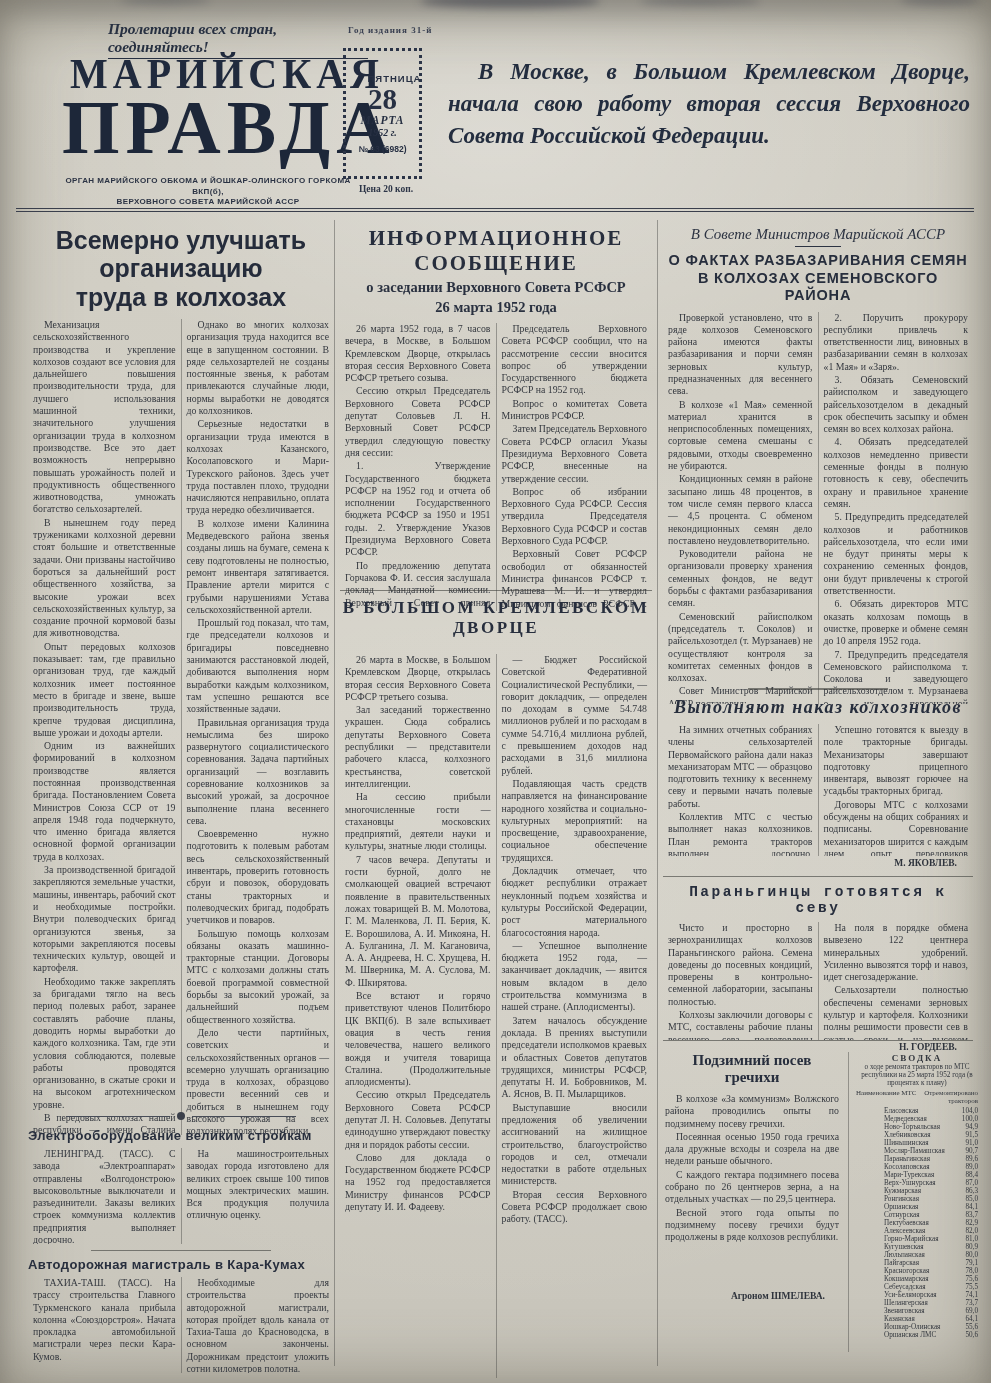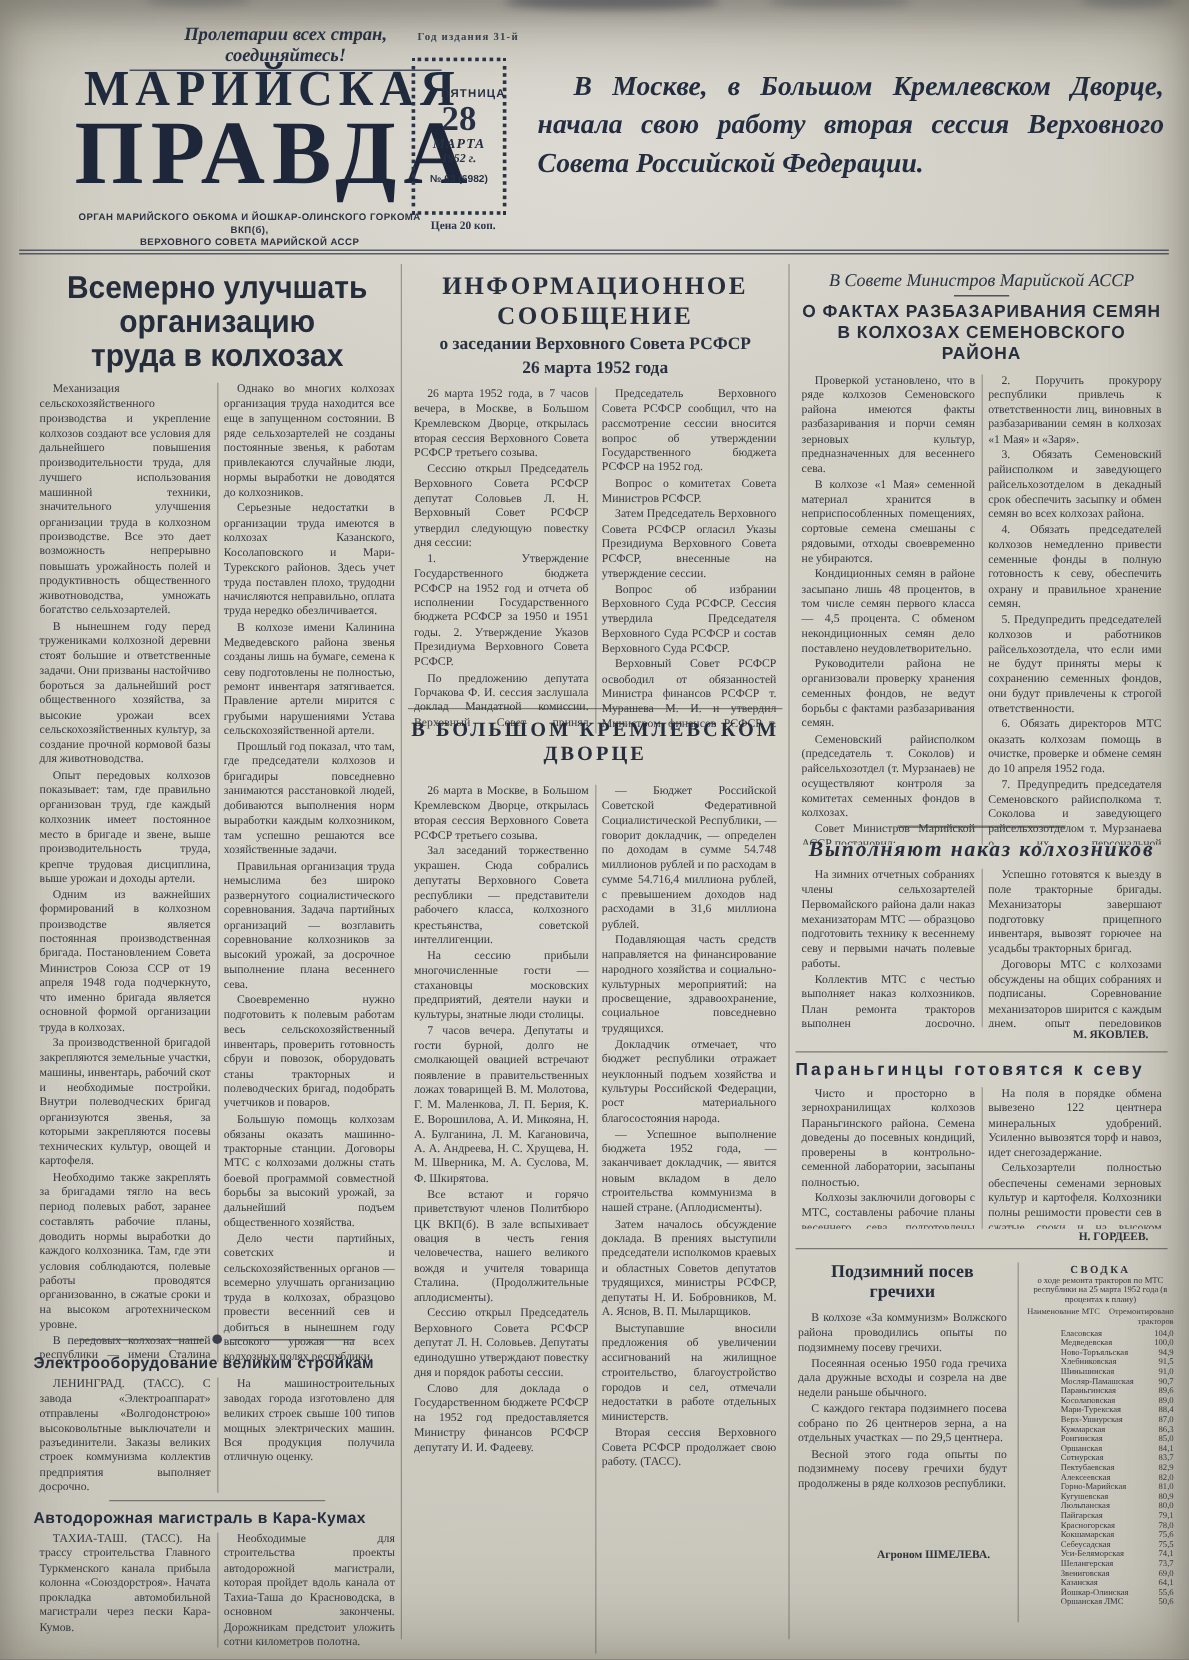--- a/index.html
+++ b/index.html
@@ -9,21 +9,21 @@
     background:
       radial-gradient(ellipse 760px 420px at 50% 10%, rgba(255,255,255,.28), rgba(255,255,255,0) 62%),
       radial-gradient(ellipse 900px 700px at 50% 60%, rgba(255,255,252,.14), rgba(255,255,255,0) 70%),
       linear-gradient(180deg,#c2bfb4 0,#cfccc2 5%,#d4d1c7 45%,#d0cdc3 75%,#c7c4ba 100%);
     box-shadow:inset 0 0 70px rgba(85,80,62,.5), inset 0 14px 24px rgba(50,52,60,.25);
   }
   .smudge{position:absolute;background:rgba(38,43,58,.45);filter:blur(4px);border-radius:50%;}
   .abs{position:absolute;}
   
   .slogan{left:108px;top:20px;width:260px;font-style:italic;font-weight:bold;font-size:15.5px;
-    color:#273041;border-bottom:1.5px solid #273041;padding-bottom:2px;text-align:center;}
+    color:#273041;border-bottom:1.5px solid #273041;padding-bottom:2px;}
   .edition-year{left:348px;top:25px;font-size:9px;font-weight:bold;color:#3a4152;letter-spacing:1px;}
   .mast-title1{left:70px;top:50px;width:280px;font-size:40px;font-weight:bold;letter-spacing:5px;
     color:#202a3d;text-align:center;transform:scaleY(1.05);}
   .mast-title2{left:62px;top:88px;width:296px;font-size:74px;font-weight:bold;letter-spacing:6px;
     color:#1d2739;text-align:center;line-height:80px;transform:scaleY(1.02);}
   .organ{left:58px;top:176px;width:300px;text-align:center;font-family:"Liberation Sans",sans-serif;
     font-weight:bold;font-size:8px;line-height:10.5px;color:#2b3344;letter-spacing:.4px;}
   .datebox{left:343px;top:48px;width:73px;height:125px;border:3px dotted #2b3447;
     display:flex;flex-direction:column;align-items:center;justify-content:center;color:#273043;
     text-align:center;}
@@ -53,22 +53,22 @@
   .h-editorial{font-family:"Liberation Sans",sans-serif;font-weight:bold;font-size:25px;line-height:27px;
     text-align:center;color:#252c3b;transform:scaleY(1.05);}
   .h-info{font-size:21px;font-weight:bold;letter-spacing:2px;text-align:center;color:#272e3d;}
   .h-info-sub{font-size:14.5px;font-weight:bold;text-align:center;color:#2a3140;margin-top:3px;}
   .h-kremlin{font-size:17px;font-weight:bold;letter-spacing:2.5px;text-align:center;color:#272e3d;}
   .kicker{font-style:italic;font-size:15px;text-align:center;color:#2c3342;}
   .kicker-under{width:46px;border-top:1.5px solid #2c3342;margin:3px auto 0;}
   .h-semen{font-family:"Liberation Sans",sans-serif;font-weight:bold;font-size:14.5px;line-height:17.5px;
     letter-spacing:.8px;text-align:center;color:#272e3d;}
   .h-nakaz{font-style:italic;font-weight:bold;font-size:18px;letter-spacing:1.5px;text-align:center;color:#272e3d;}
-  .h-paranga{font-family:Liberation Sans, sans-serif;font-weight:bold;font-size:14.5px;letter-spacing:2.5px;
-    color:#272e3d;}
+  .h-paranga{font-family:Liberation Mono, monospace;font-weight:bold;font-size:14.5px;letter-spacing:2.5px;
+    text-align:center;color:#272e3d;}
   .h-grech{font-weight:bold;font-size:15px;line-height:17px;text-align:center;color:#272e3d;}
   .h-small-sans{font-family:"Liberation Sans",sans-serif;font-weight:bold;font-size:13px;text-align:left;
     color:#272e3d;letter-spacing:.4px;}
   
   .svodka{font-size:7.2px;line-height:8px;color:#33373e;}
   .sv-title{font-weight:bold;font-size:9px;text-align:center;letter-spacing:2px;}
   .sv-sub{font-size:7.2px;text-align:center;margin-top:1px;}
   .sv-headers{display:flex;margin-top:3px;font-size:7px;line-height:7.6px;}
   .sv-h-name{flex:1;}
   .sv-h-val{width:58px;text-align:right;}
@@ -194,21 +194,21 @@
           <p>26 марта в Москве, в Большом Кремлевском Дворце, открылась вторая сессия Верховного Совета РСФСР третьего созыва.</p>
           <p>Зал заседаний торжественно украшен. Сюда собрались депутаты Верховного Совета республики — представители рабочего класса, колхозного крестьянства, советской интеллигенции.</p>
           <p>На сессию прибыли многочисленные гости — стахановцы московских предприятий, деятели науки и культуры, знатные люди столицы.</p>
           <p>7 часов вечера. Депутаты и гости бурной, долго не смолкающей овацией встречают появление в правительственных ложах товарищей В. М. Молотова, Г. М. Маленкова, Л. П. Берия, К. Е. Ворошилова, А. И. Микояна, Н. А. Булганина, Л. М. Кагановича, А. А. Андреева, Н. С. Хрущева, Н. М. Шверника, М. А. Суслова, М. Ф. Шкирятова.</p>
           <p>Все встают и горячо приветствуют членов Политбюро ЦК ВКП(б). В зале вспыхивает овация в честь гения человечества, нашего великого вождя и учителя товарища Сталина. (Продолжительные аплодисменты).</p>
           <p>Сессию открыл Председатель Верховного Совета РСФСР депутат Л. Н. Соловьев. Депутаты единодушно утверждают повестку дня и порядок работы сессии.</p>
           <p>Слово для доклада о Государственном бюджете РСФСР на 1952 год предоставляется Министру финансов РСФСР депутату И. И. Фадееву.</p>
         </div>
       <div class="col">
           <p>— Бюджет Российской Советской Федеративной Социалистической Республики, — говорит докладчик, — определен по доходам в сумме 54.748 миллионов рублей и по расходам в сумме 54.716,4 миллиона рублей, с превышением доходов над расходами в 31,6 миллиона рублей.</p>
-          <p>Подавляющая часть средств направляется на финансирование народного хозяйства и социально-культурных мероприятий: на просвещение, здравоохранение, социальное повседневно трудящихся.</p>
+          <p>Подавляющая часть средств направляется на финансирование народного хозяйства и социально-культурных мероприятий: на просвещение, здравоохранение, социальное обеспечение трудящихся.</p>
           <p>Докладчик отмечает, что бюджет республики отражает неуклонный подъем хозяйства и культуры Российской Федерации, рост материального благосостояния народа.</p>
           <p>— Успешное выполнение бюджета 1952 года, — заканчивает докладчик, — явится новым вкладом в дело строительства коммунизма в нашей стране. (Аплодисменты).</p>
           <p>Затем началось обсуждение доклада. В прениях выступили председатели исполкомов краевых и областных Советов депутатов трудящихся, министры РСФСР, депутаты Н. И. Бобровников, М. А. Яснов, В. П. Мыларщиков.</p>
           <p>Выступавшие вносили предложения об увеличении ассигнований на жилищное строительство, благоустройство городов и сел, отмечали недостатки в работе отдельных министерств.</p>
           <p>Вторая сессия Верховного Совета РСФСР продолжает свою работу. (ТАСС).</p>
         </div>
     </div>
   </div>
 
   <div class="abs" style="left:663px;top:226px;width:310px;">

